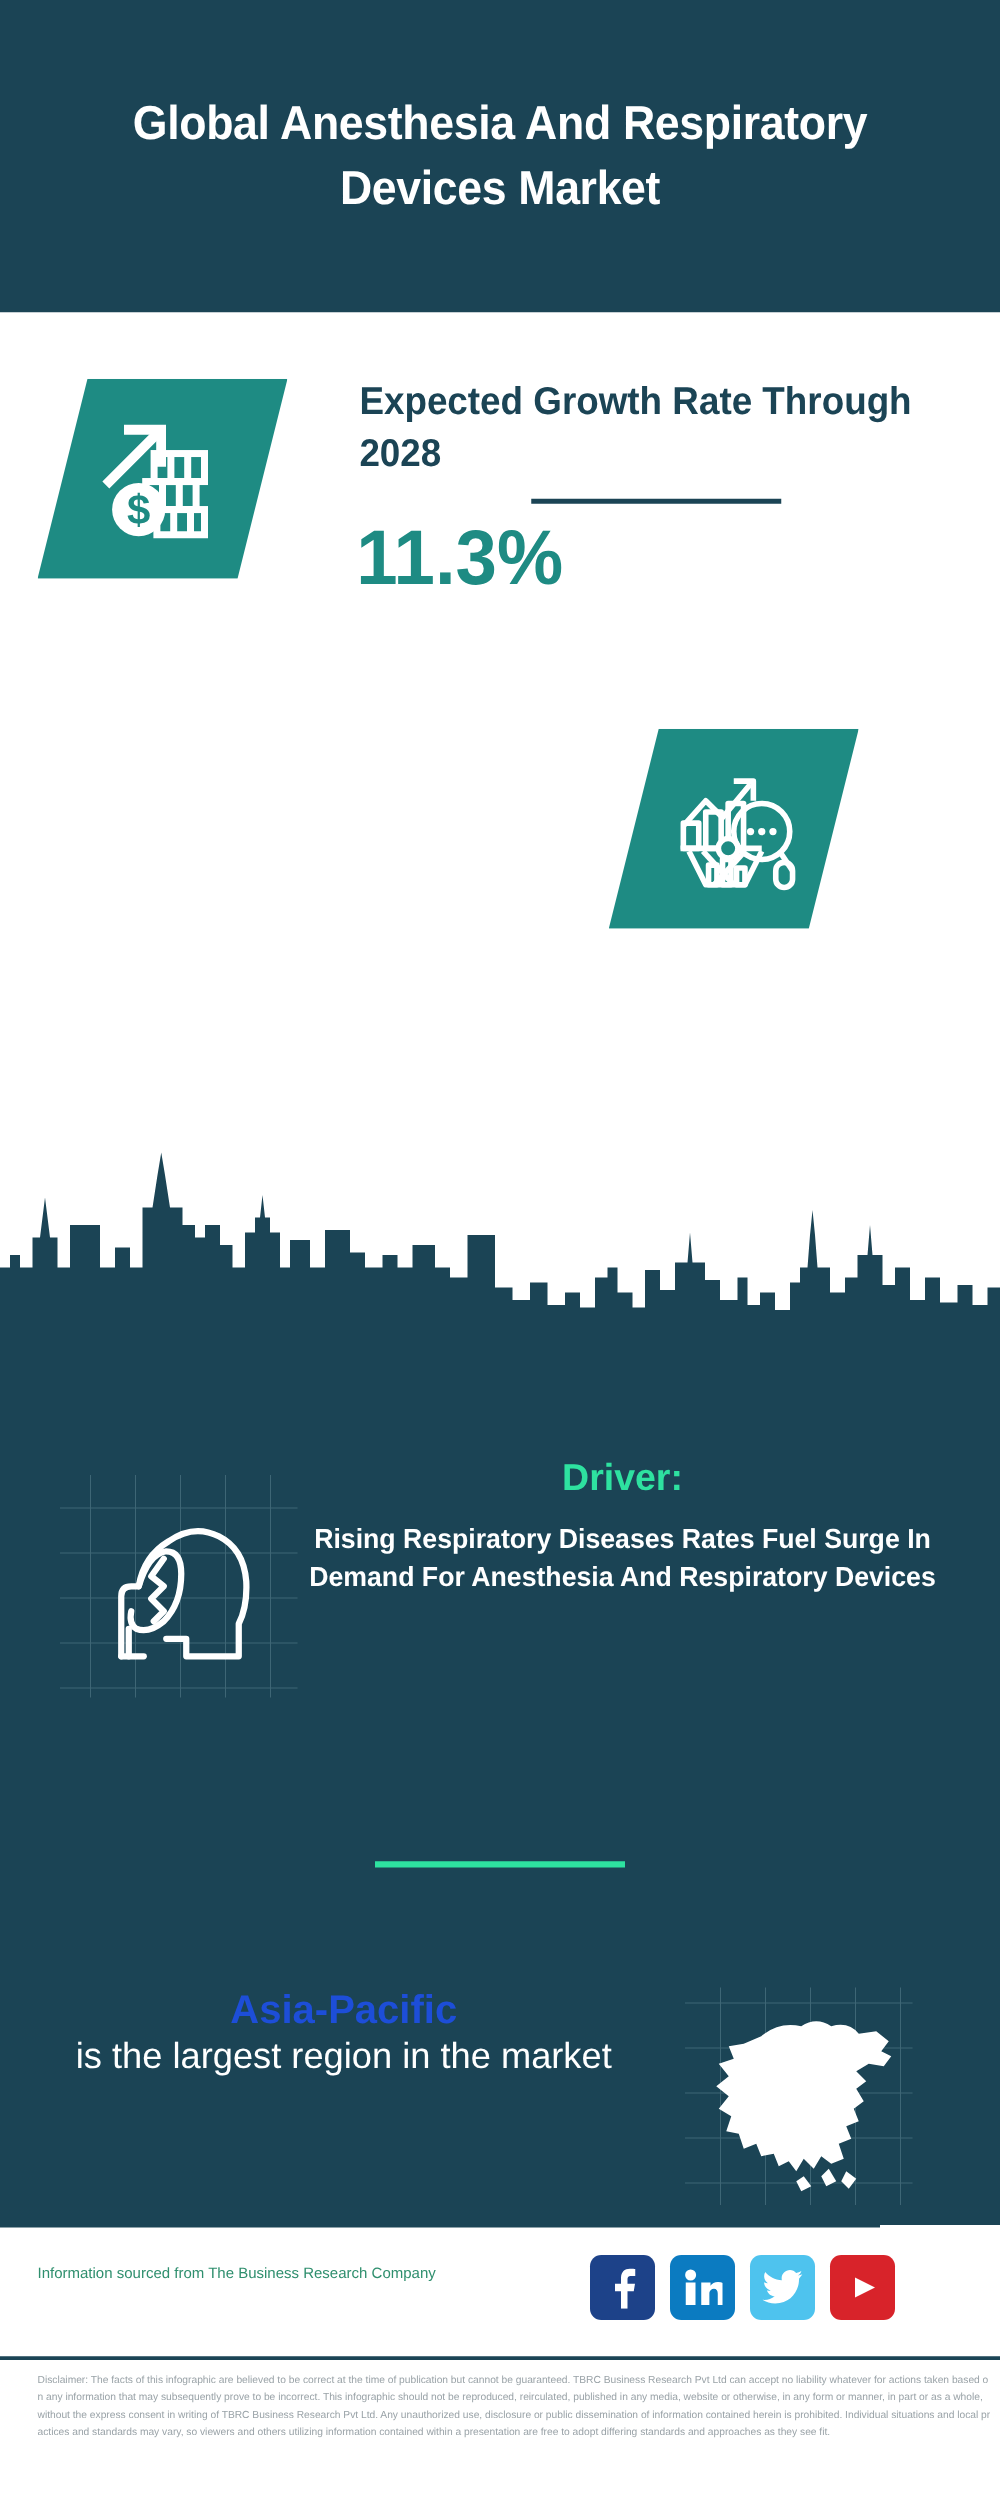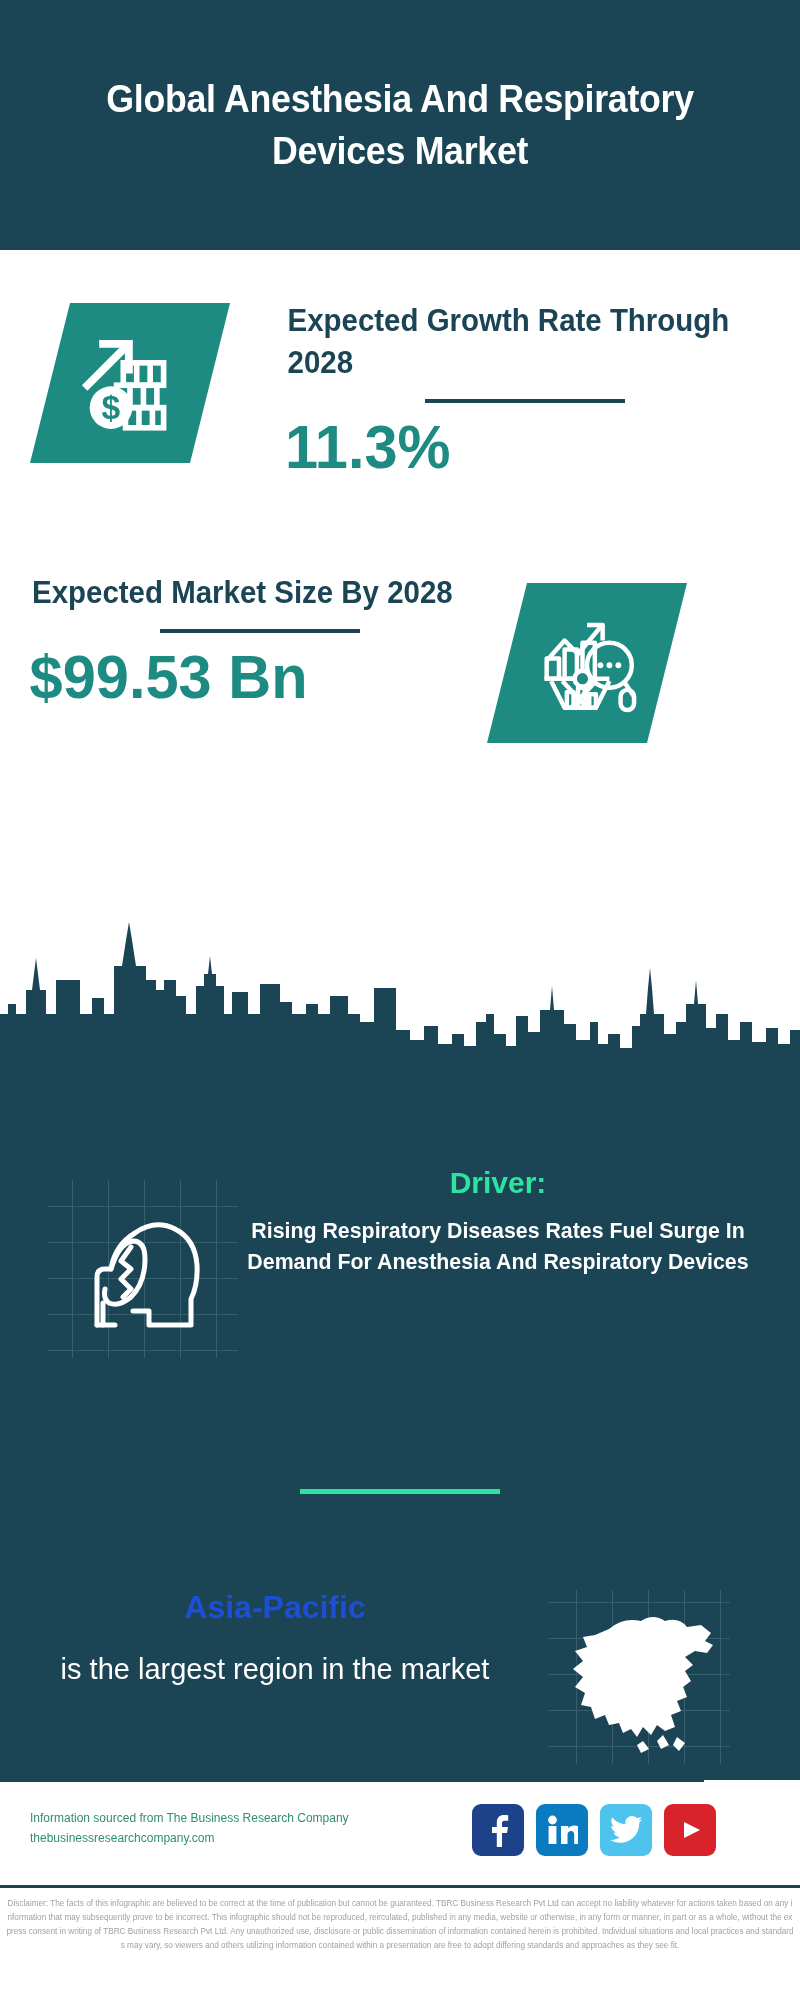--- a/index.html
+++ b/index.html
@@ -88,21 +88,20 @@
   }
 
   .region-text { position: absolute; left: 30px; top: 1588px; width: 490px; text-align:center; }
   .region-name {
     color: #1d4ed8; font-weight: bold; font-size: 32px; line-height: 1.22;
     font-family: "Liberation Sans Narrow", "Liberation Sans", sans-serif;
   }
   .region-sub {
     color: #ffffff; font-size: 29px; line-height: 1.3; font-weight: normal;
     font-family: "Liberation Sans Narrow", "Liberation Sans", sans-serif;
-    margin-top: 24px;
   }
 
   
   .footer {
     position:absolute; left:0; top:1780px; width:704px; height: 105px;
     background: #ffffff; border-top: 2px solid #1b4455;
     display:flex; align-items:center;
   }
   .footer-src { position:absolute; left: 30px; top: 27px; width: 420px; }
   .footer-line {
@@ -118,21 +117,21 @@
   .soc.yt { background: #d8232a; }
 
   .disclaimer {
     position:absolute; left:0; top: 1885px; width: 800px; height: 115px;
     background:#fff; border-top: 3px solid #1b4455;
     padding: 9px 6px 0 6px;
   }
   .disclaimer p {
     color: #9aa3a8; font-size: 8.2px; line-height: 1.72;
     font-family: "Liberation Sans Narrow", "Liberation Sans", sans-serif;
-    text-align: center; word-break: break-all;
+    text-align: left; word-break: break-all; margin-left: 24px;
   }
 </style>
 </head>
 <body>
 
 <div class="page">
 
   <div class="header">
     <div class="header-title">Global Anesthesia And Respiratory Devices Market</div>
   </div>
@@ -160,25 +159,20 @@
         <text x="33" y="82" font-size="30" font-weight="bold" text-anchor="middle" fill="#1e8b83" font-family="Liberation Sans, sans-serif">$</text>
       </svg>
     </div>
 
     <div class="stat-text growth">
       <div class="stat-label">Expected Growth Rate Through 2028</div>
       <div class="rule"></div>
       <div class="stat-value">11.3%</div>
     </div>
 
-    <div class="stat-text size">
-      <div class="stat-label">Expected Market Size By 2028</div>
-      <div class="rule"></div>
-      <div class="stat-value">$99.53 Bn</div>
-    </div>
 
     <div class="para size">
       <svg viewBox="0 0 100 100">
         <g fill="none" stroke="#ffffff" stroke-width="4" stroke-linejoin="round">
           <polyline points="14,48 30,30 42,42 62,18"></polyline>
           <polyline points="50,16 64,16 64,30"></polyline>
           <rect x="14" y="46" width="11" height="18"></rect>
           <rect x="30" y="38" width="11" height="26"></rect>
           <rect x="46" y="32" width="11" height="32"></rect>
           <path d="M12 64 L70 64"></path>
@@ -263,21 +257,20 @@
         L30 56 L42 52 L38 42 L50 40 Z"></path>
       <path fill="#ffffff" d="M118 140 L124 150 L116 154 L112 146 Z"></path>
       <path fill="#ffffff" d="M132 142 L140 148 L134 156 L128 150 Z"></path>
       <path fill="#ffffff" d="M98 146 L104 154 L96 158 L92 150 Z"></path>
     </svg>
   </div>
 
   <div class="footer">
     <div class="footer-src">
       <div class="footer-line">Information sourced from The Business Research Company</div>
-      <div class="footer-line">thebusinessresearchcompany.com</div>
     </div>
     <div class="socials">
       <a class="soc fb">
         <svg width="30" height="34" viewBox="0 0 30 34">
           <path fill="#ffffff" d="M19 34V20h5l1-6h-6v-3.4c0-1.7.5-2.9 3-2.9h3.2V2.2C24.6 2.1 22.9 2 20.9 2
             16.7 2 13.8 4.6 13.8 9.3V14H9v6h4.8v14z"></path>
         </svg>
       </a>
       <a class="soc li">
         <svg width="32" height="32" viewBox="0 0 32 32">

